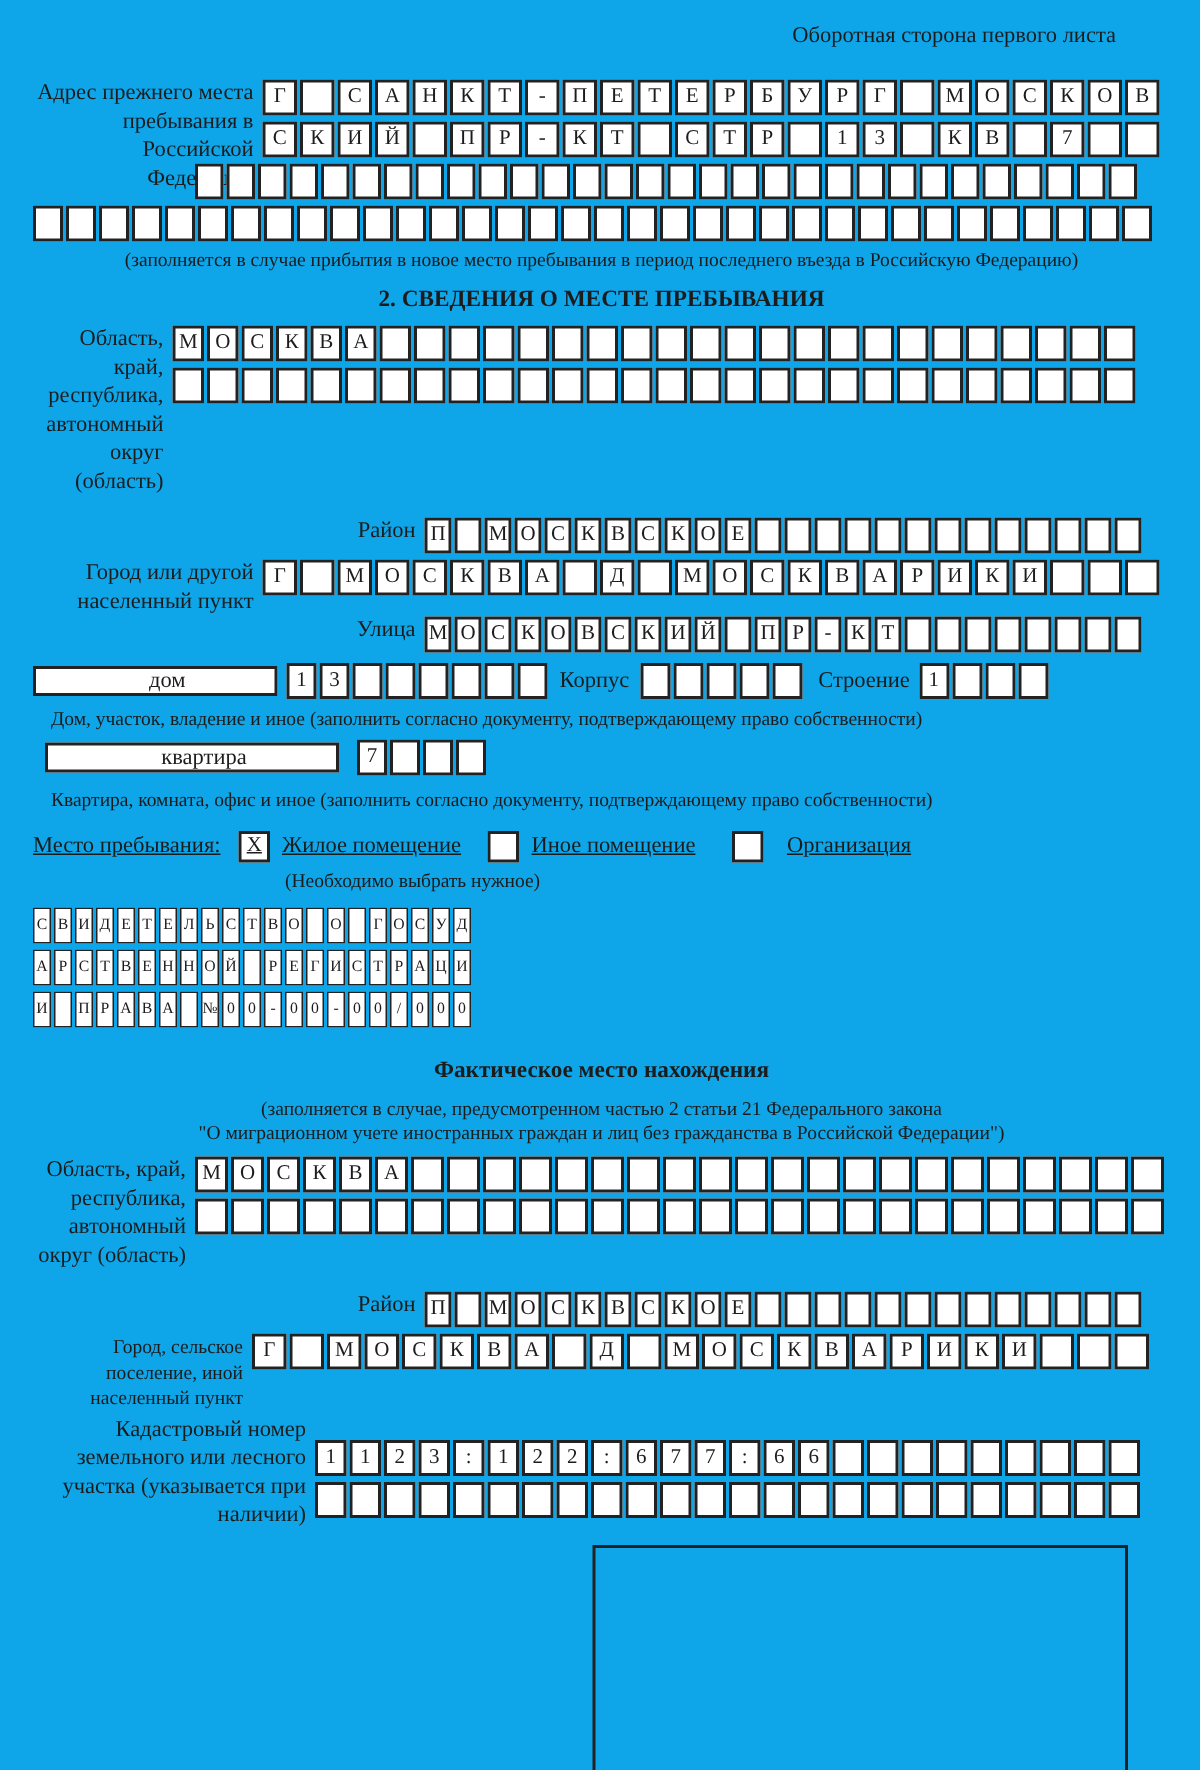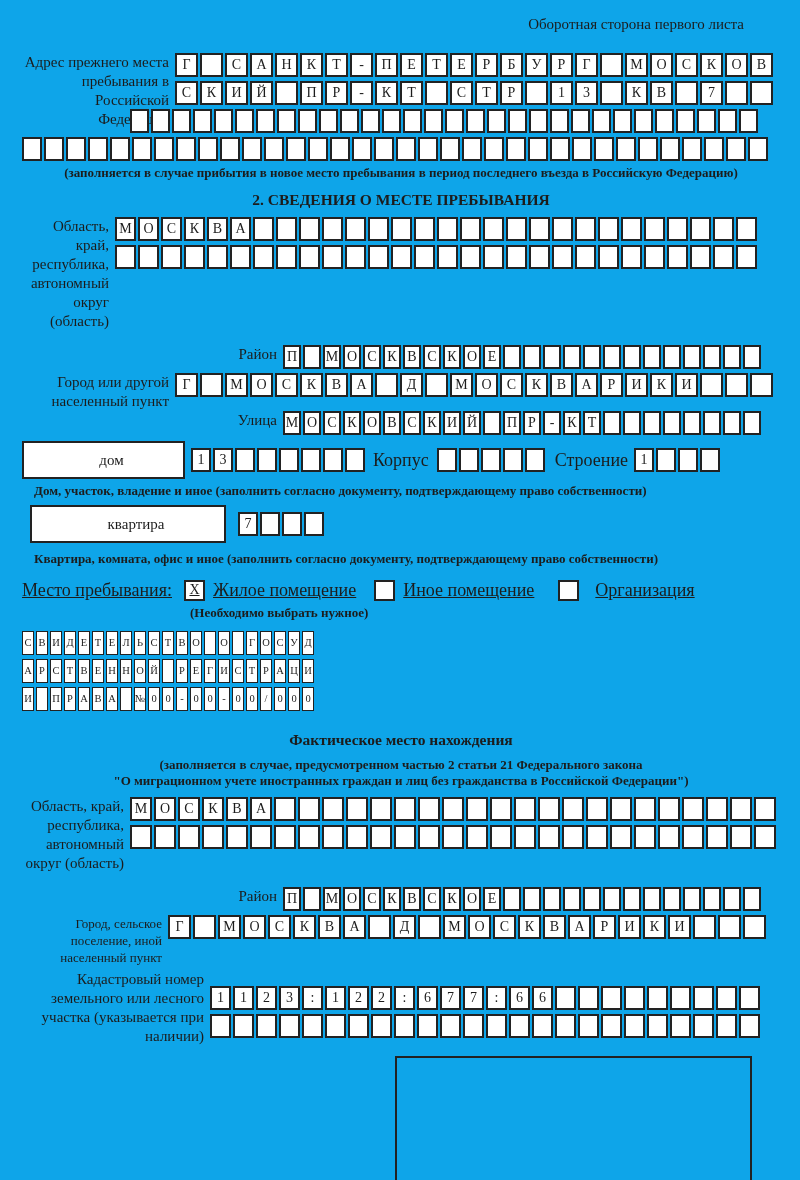--- a/index.html
+++ b/index.html
@@ -18,28 +18,28 @@
     height:24px;border:2px solid #222;box-sizing:border-box;background:#fff;flex:none;
     display:flex;align-items:center;justify-content:center;font-size:14px;line-height:1;
   }
   .cw23 .cell{width:23px;}
   .cw22 .cell{width:22px;}
   .cw21 .cell{width:21px;}
   .cw20 .cell{width:20px;}
   .cw19 .cell{width:19px;}
   .cw18 .cell{width:18px;}
   .cw12 .cell{width:12px;font-size:10.5px;border-width:1.5px;}
-  .caption{font-size:13px;line-height:16px;font-weight:bold;}
+  .caption{font-size:13px;line-height:16px;}
   .caption-center{text-align:center;}
   .sec-title{text-align:center;font-weight:bold;font-size:15.5px;margin:10px 0 8px 0;}
   .labelbox{
-    border:2px solid #222;height:38px;box-sizing:border-box;flex:none;
+    border:2px solid #222;height:20px;box-sizing:border-box;flex:none;
     display:flex;align-items:center;justify-content:center;font-size:15px;background:#fff;padding-left:16px;
   }
-  .inline-label{font-size:18px;line-height:26px;flex:none;}
+  .inline-label{font-size:15px;line-height:26px;flex:none;}
   .cbox{
     width:21px;height:21px;border:2px solid #222;box-sizing:border-box;flex:none;
     display:flex;align-items:center;justify-content:center;font-size:14px;background:#fff;
   }
   .stayrow{display:flex;align-items:center;margin-top:10px;text-decoration:underline;}
   .stamp-box{border:2px solid #222;width:357px;height:175px;margin-left:373px;margin-top:10px;box-sizing:border-box;}
   .mt4{margin-top:4px;} .mt8{margin-top:8px;} .mt10{margin-top:10px;} .mt14{margin-top:14px;} .mt20{margin-top:20px;}
 </style>
 </head>
 <body>

